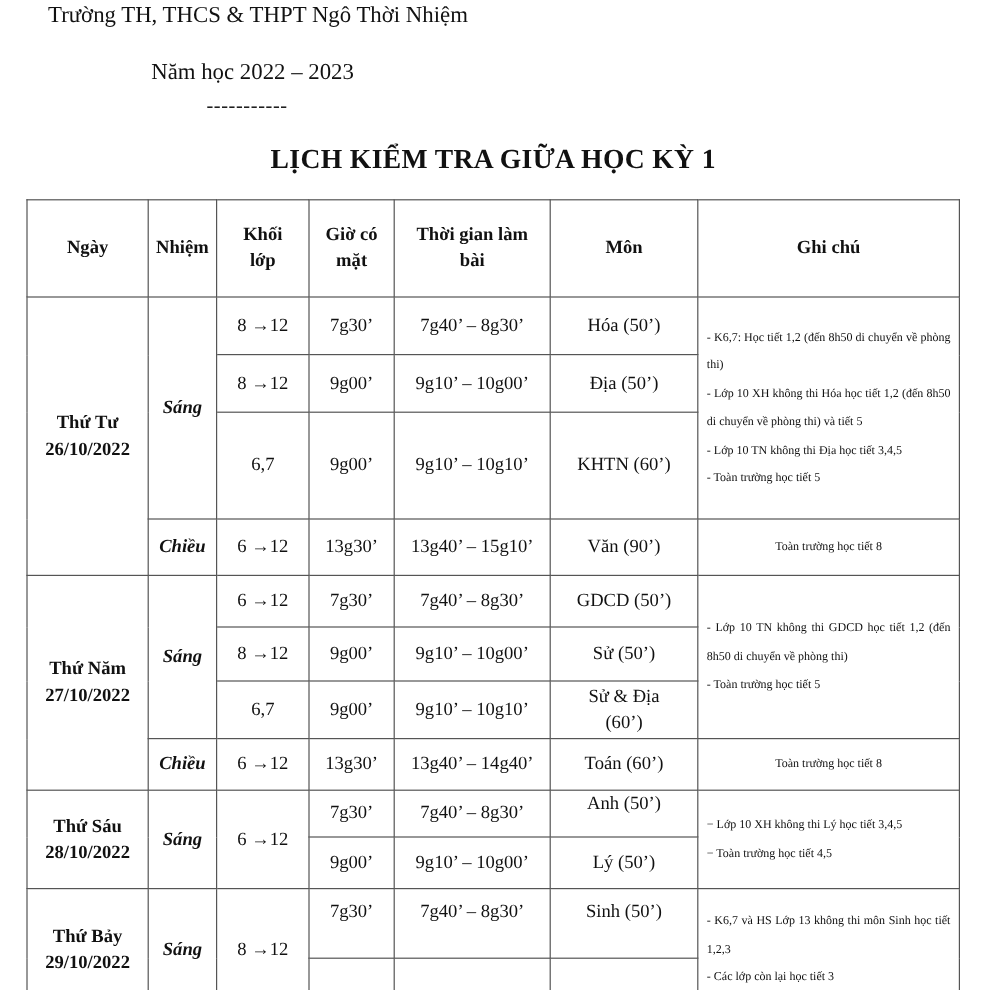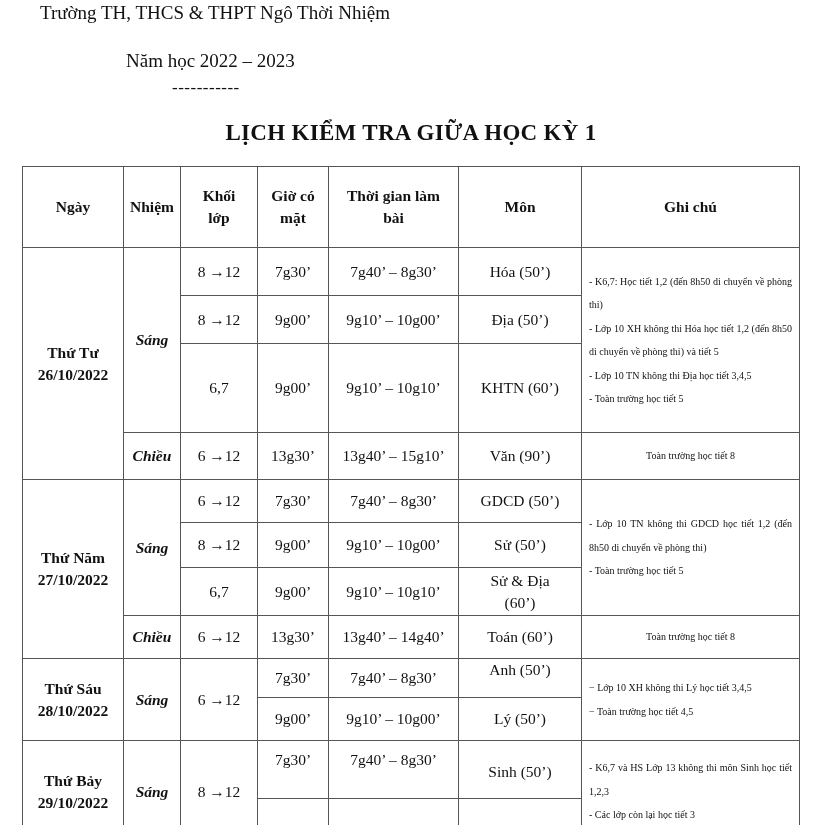--- a/index.html
+++ b/index.html
@@ -153,21 +153,21 @@
 
     <tr style="height:58px">
       <td class="day" rowspan="2">
         <div>Thứ Bảy</div>
         <div>29/10/2022</div>
       </td>
       <td class="ses" rowspan="2">Sáng</td>
       <td rowspan="2">8 →12</td>
       <td style="vertical-align:top;padding-top:8px">7g30’</td>
       <td style="vertical-align:top;padding-top:8px">7g40’ – 8g30’</td>
-      <td style="vertical-align:top;padding-top:20px">Sinh (50’)</td>
+      <td style="vertical-align:top;padding-top:8px">Sinh (50’)</td>
       <td class="note" rowspan="2">
         <div>- K6,7 và HS Lớp 13 không thi môn Sinh học tiết 1,2,3</div>
         <div>- Các lớp còn lại học tiết 3</div>
       </td>
     </tr>
     <tr style="height:44px">
       <td></td>
       <td></td>
       <td></td>
     </tr>

